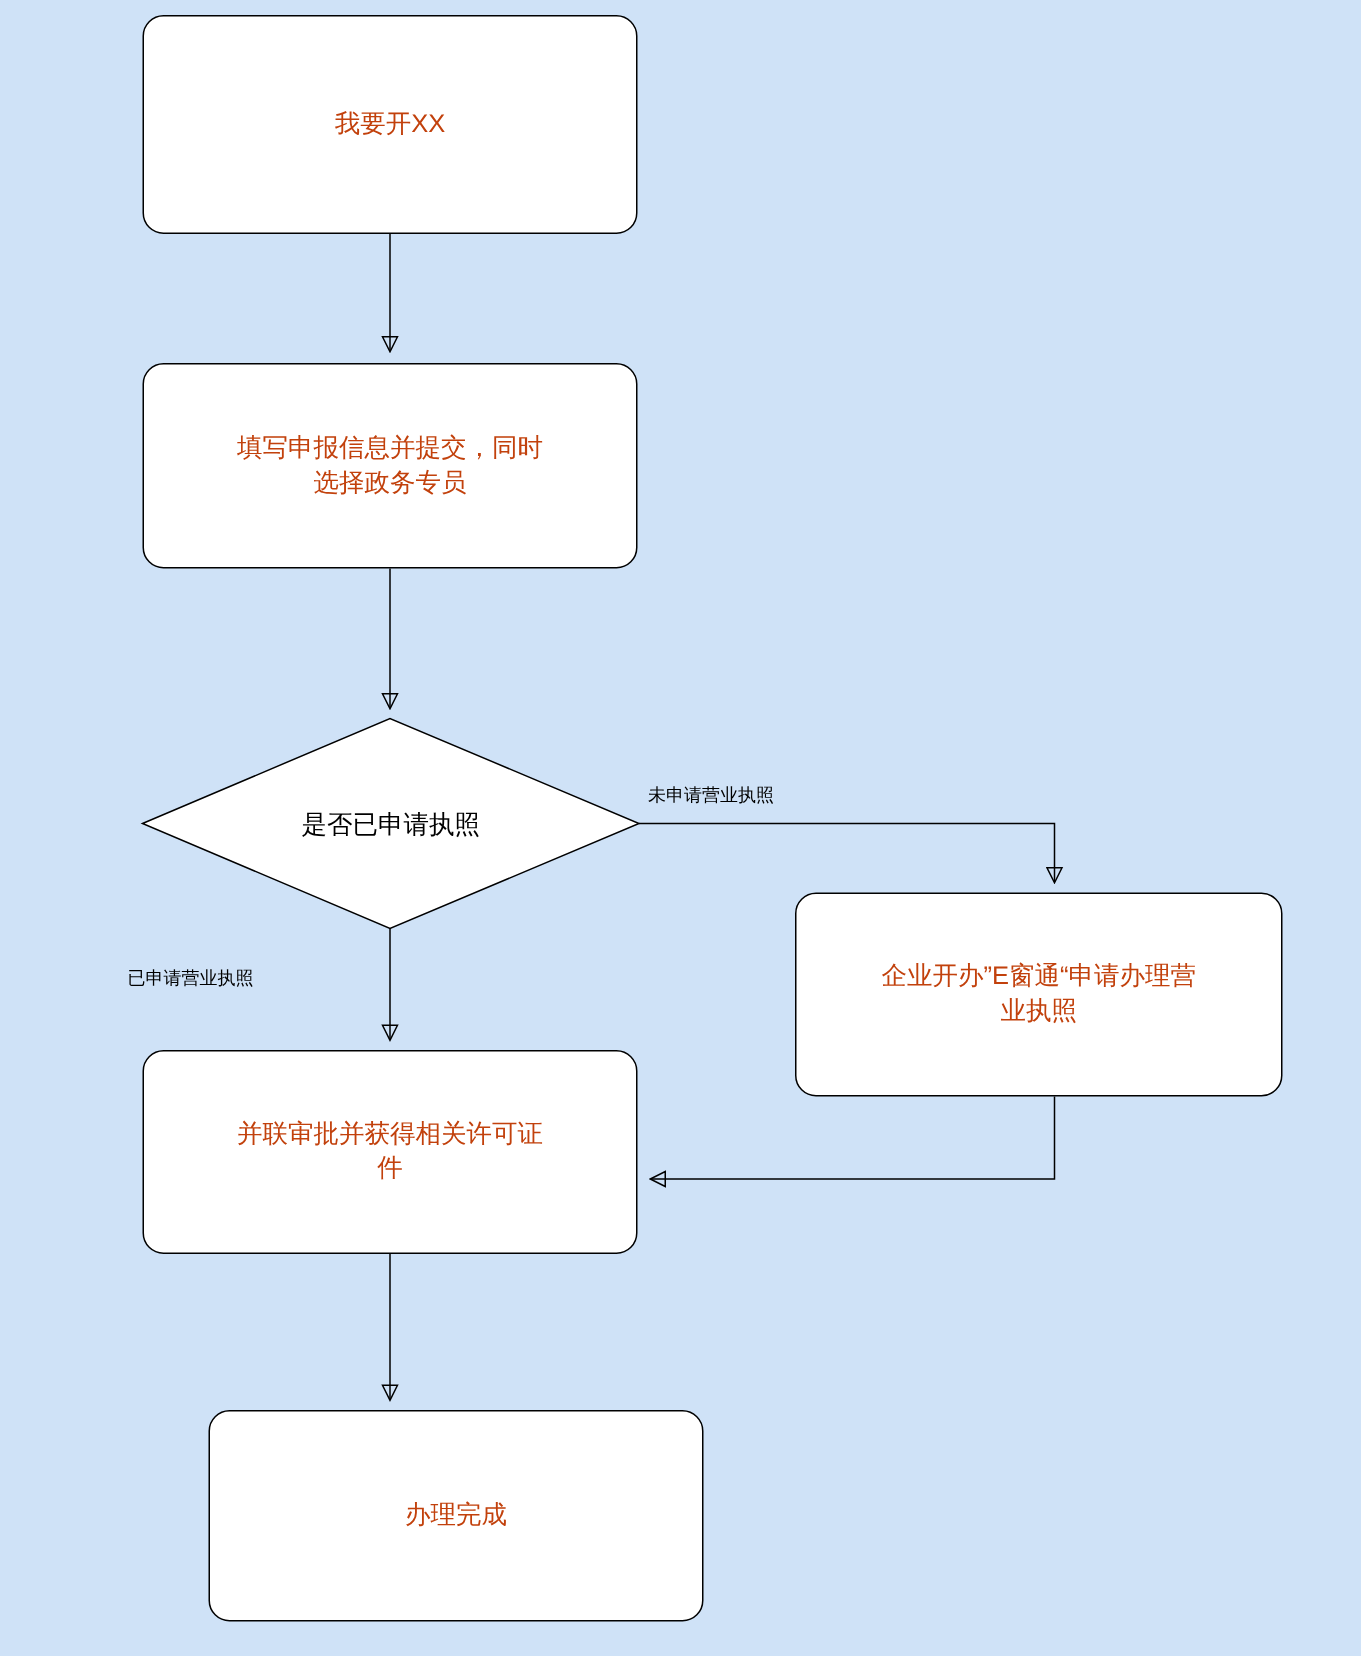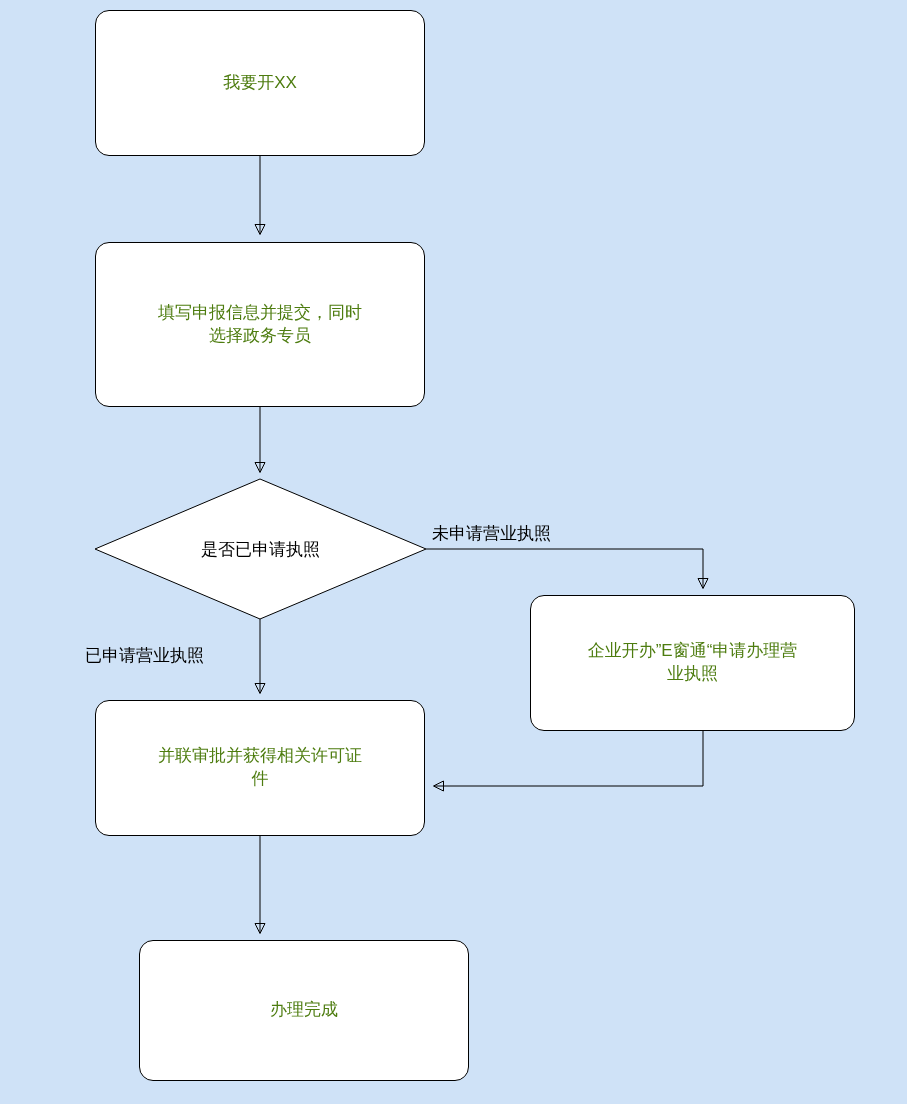--- a/index.html
+++ b/index.html
@@ -34,34 +34,34 @@
     position: absolute;
     background: #ffffff;
     border: 1px solid #000;
     border-radius: 14px;
     display: flex;
     align-items: center;
     justify-content: center;
     text-align: center;
     font-size: 17px;
     line-height: 1.35;
-    color: #4d7c0f;
+    color: #c2410c;
   }
   .diamond-label {
     position: absolute;
     display: flex;
     align-items: center;
     justify-content: center;
     text-align: center;
     font-size: 17px;
     color: #000;
   }
   .edge-label {
     position: absolute;
-    font-size: 17px;
+    font-size: 12px;
     color: #000;
     white-space: nowrap;
   }
 </style>
 </head>
 <body style="background: rgb(207, 226, 247);">
 
 <div class="canvas" style="background: rgb(207, 226, 247);">
 
   <svg class="edges" width="907" height="1104" xmlns="http://www.w3.org/2000/svg">
@@ -83,21 +83,21 @@
 
     <path d="M703 731 V786 H434" marker-end="url(#arrow)"></path>
 
     <line x1="260" y1="836" x2="260" y2="933" marker-end="url(#arrow)"></line>
   </svg>
 
   <div class="node" style="left:95px; top:10px; width:330px; height:146px; padding:0 40px;">
     <span>我要开XX</span>
   </div>
 
-  <div class="node" style="left:95px; top:242px; width:330px; height:165px; padding:0 60px;">
+  <div class="node" style="left:95px; top:242px; width:330px; height:137px; padding:0 60px;">
     <span>填写申报信息并提交，同时选择政务专员</span>
   </div>
 
   <div class="diamond-label" style="left:95px; top:479px; width:331px; height:140px;">
     <span>是否已申请执照</span>
   </div>
 
   <div class="node" style="left:530px; top:595px; width:325px; height:136px; padding:0 50px;">
     <span>企业开办”E窗通“申请办理营业执照</span>
   </div>

